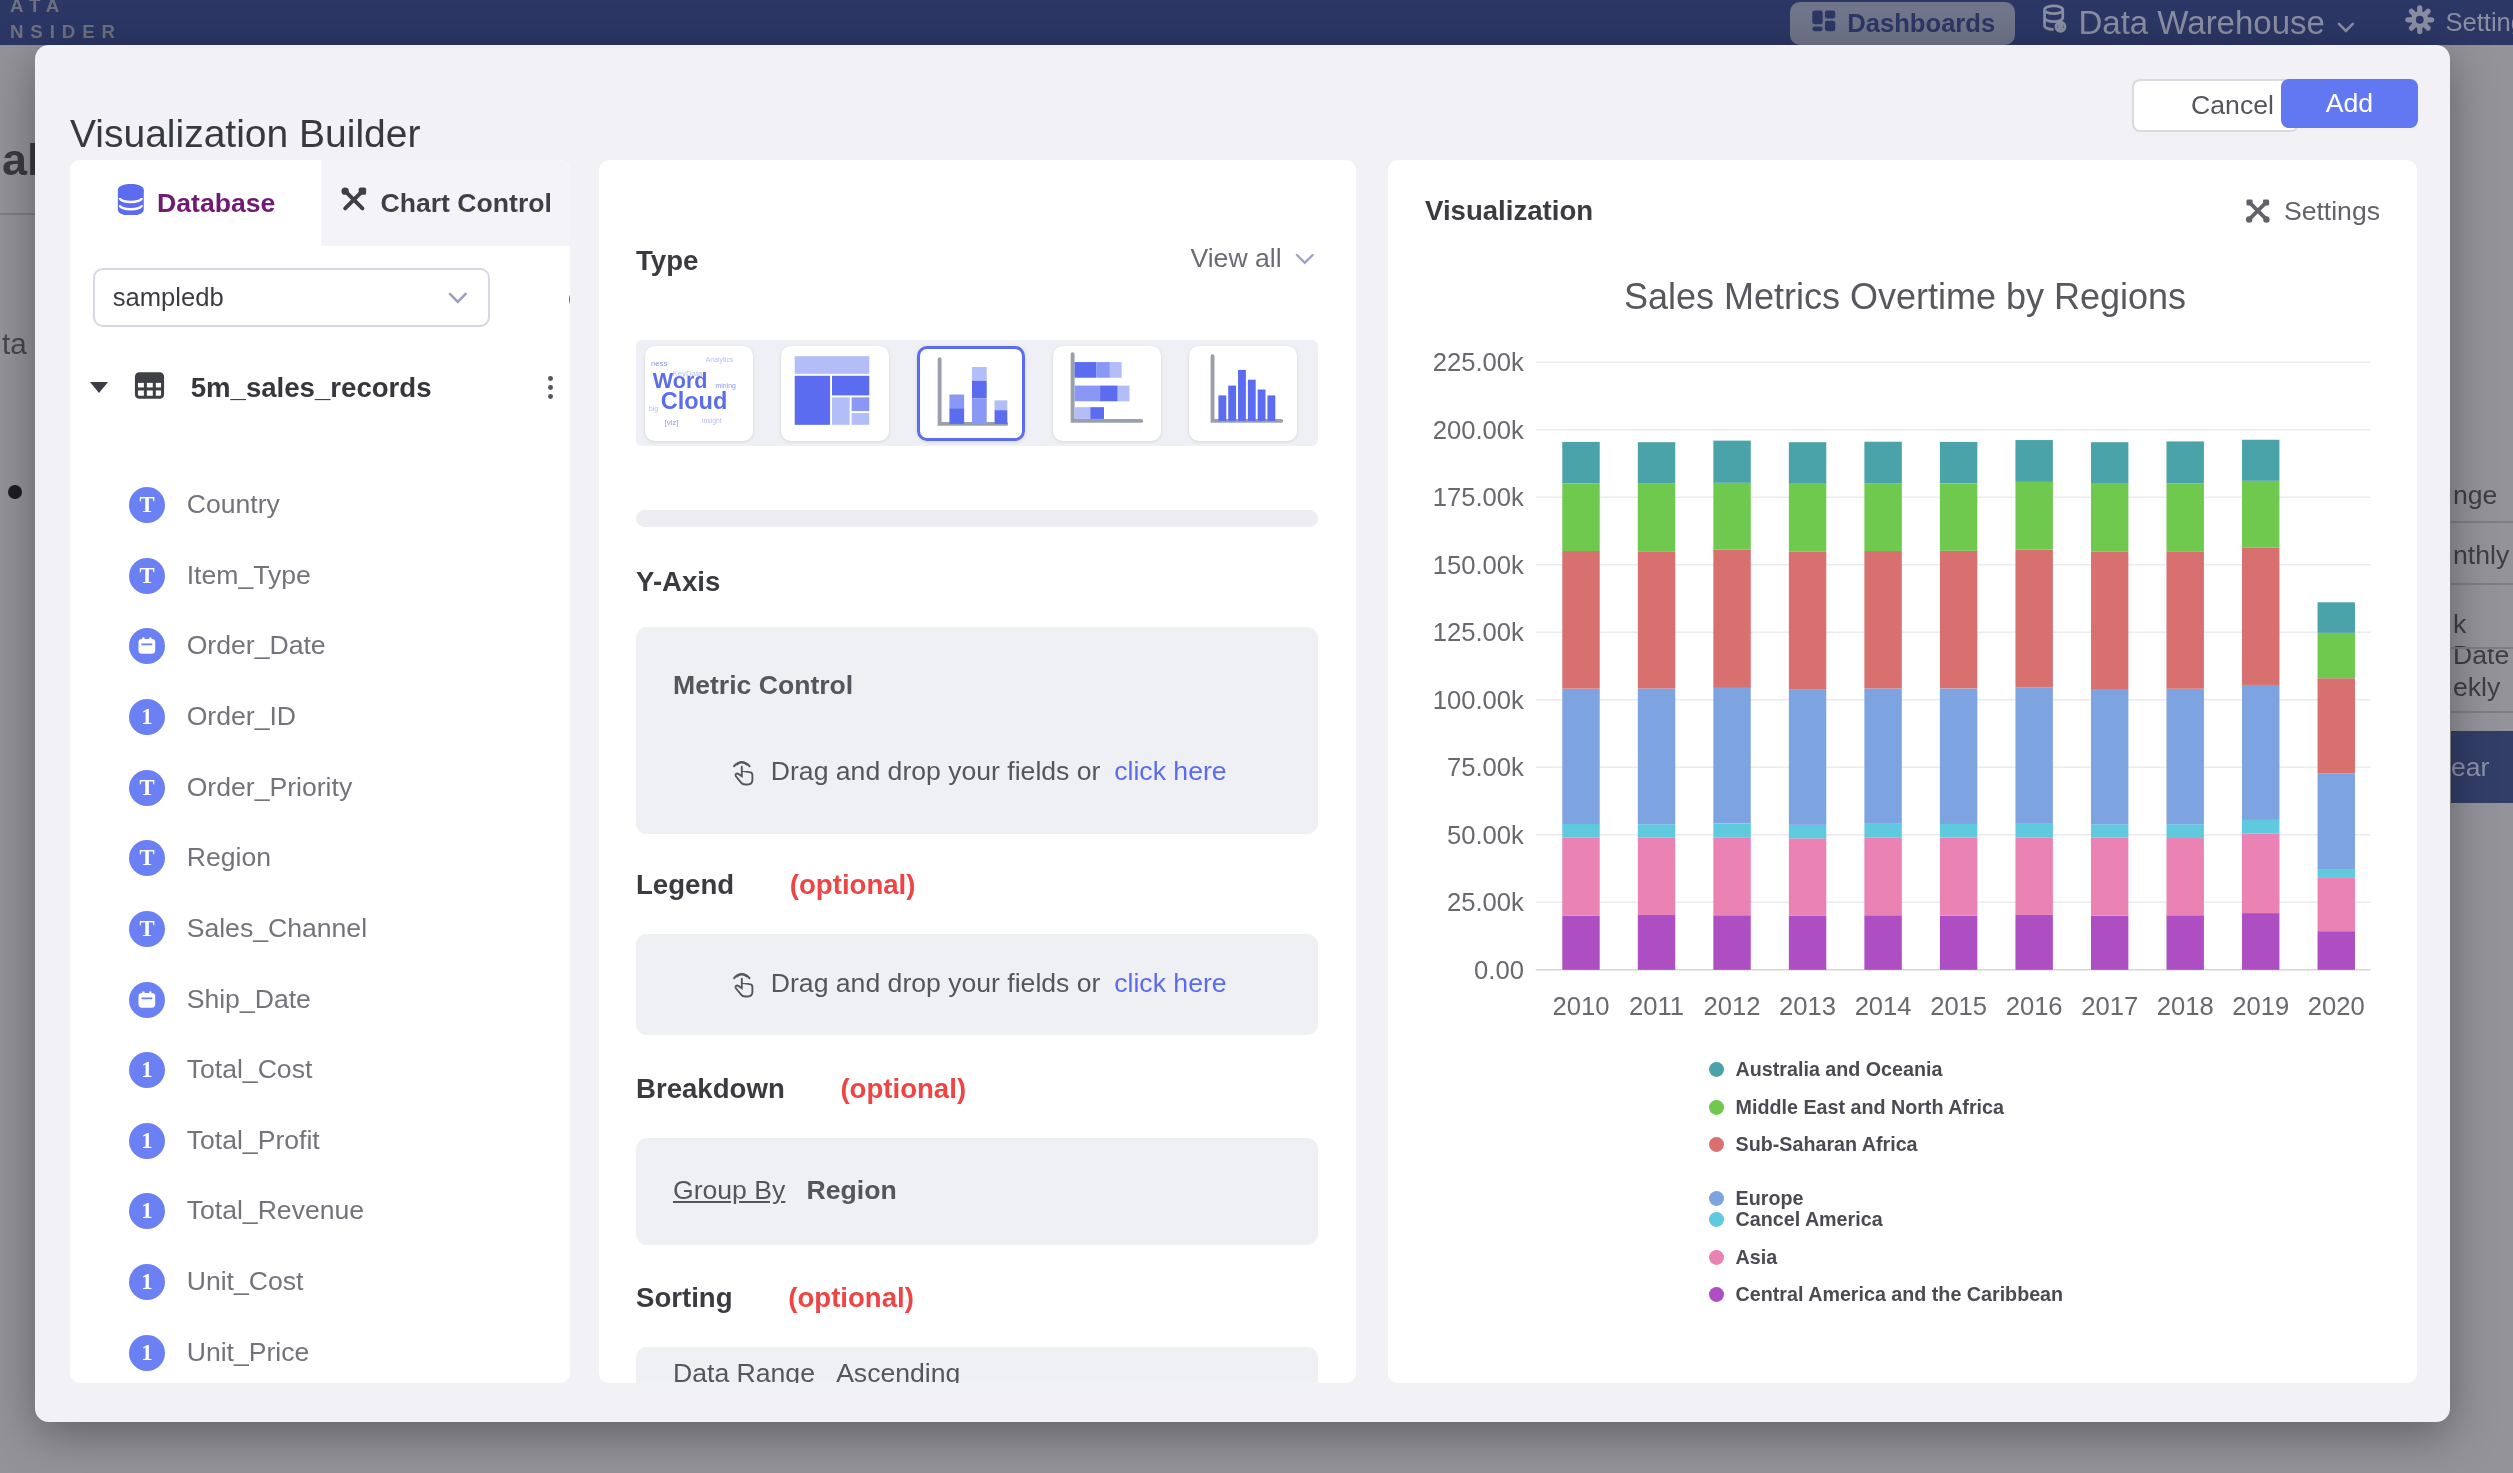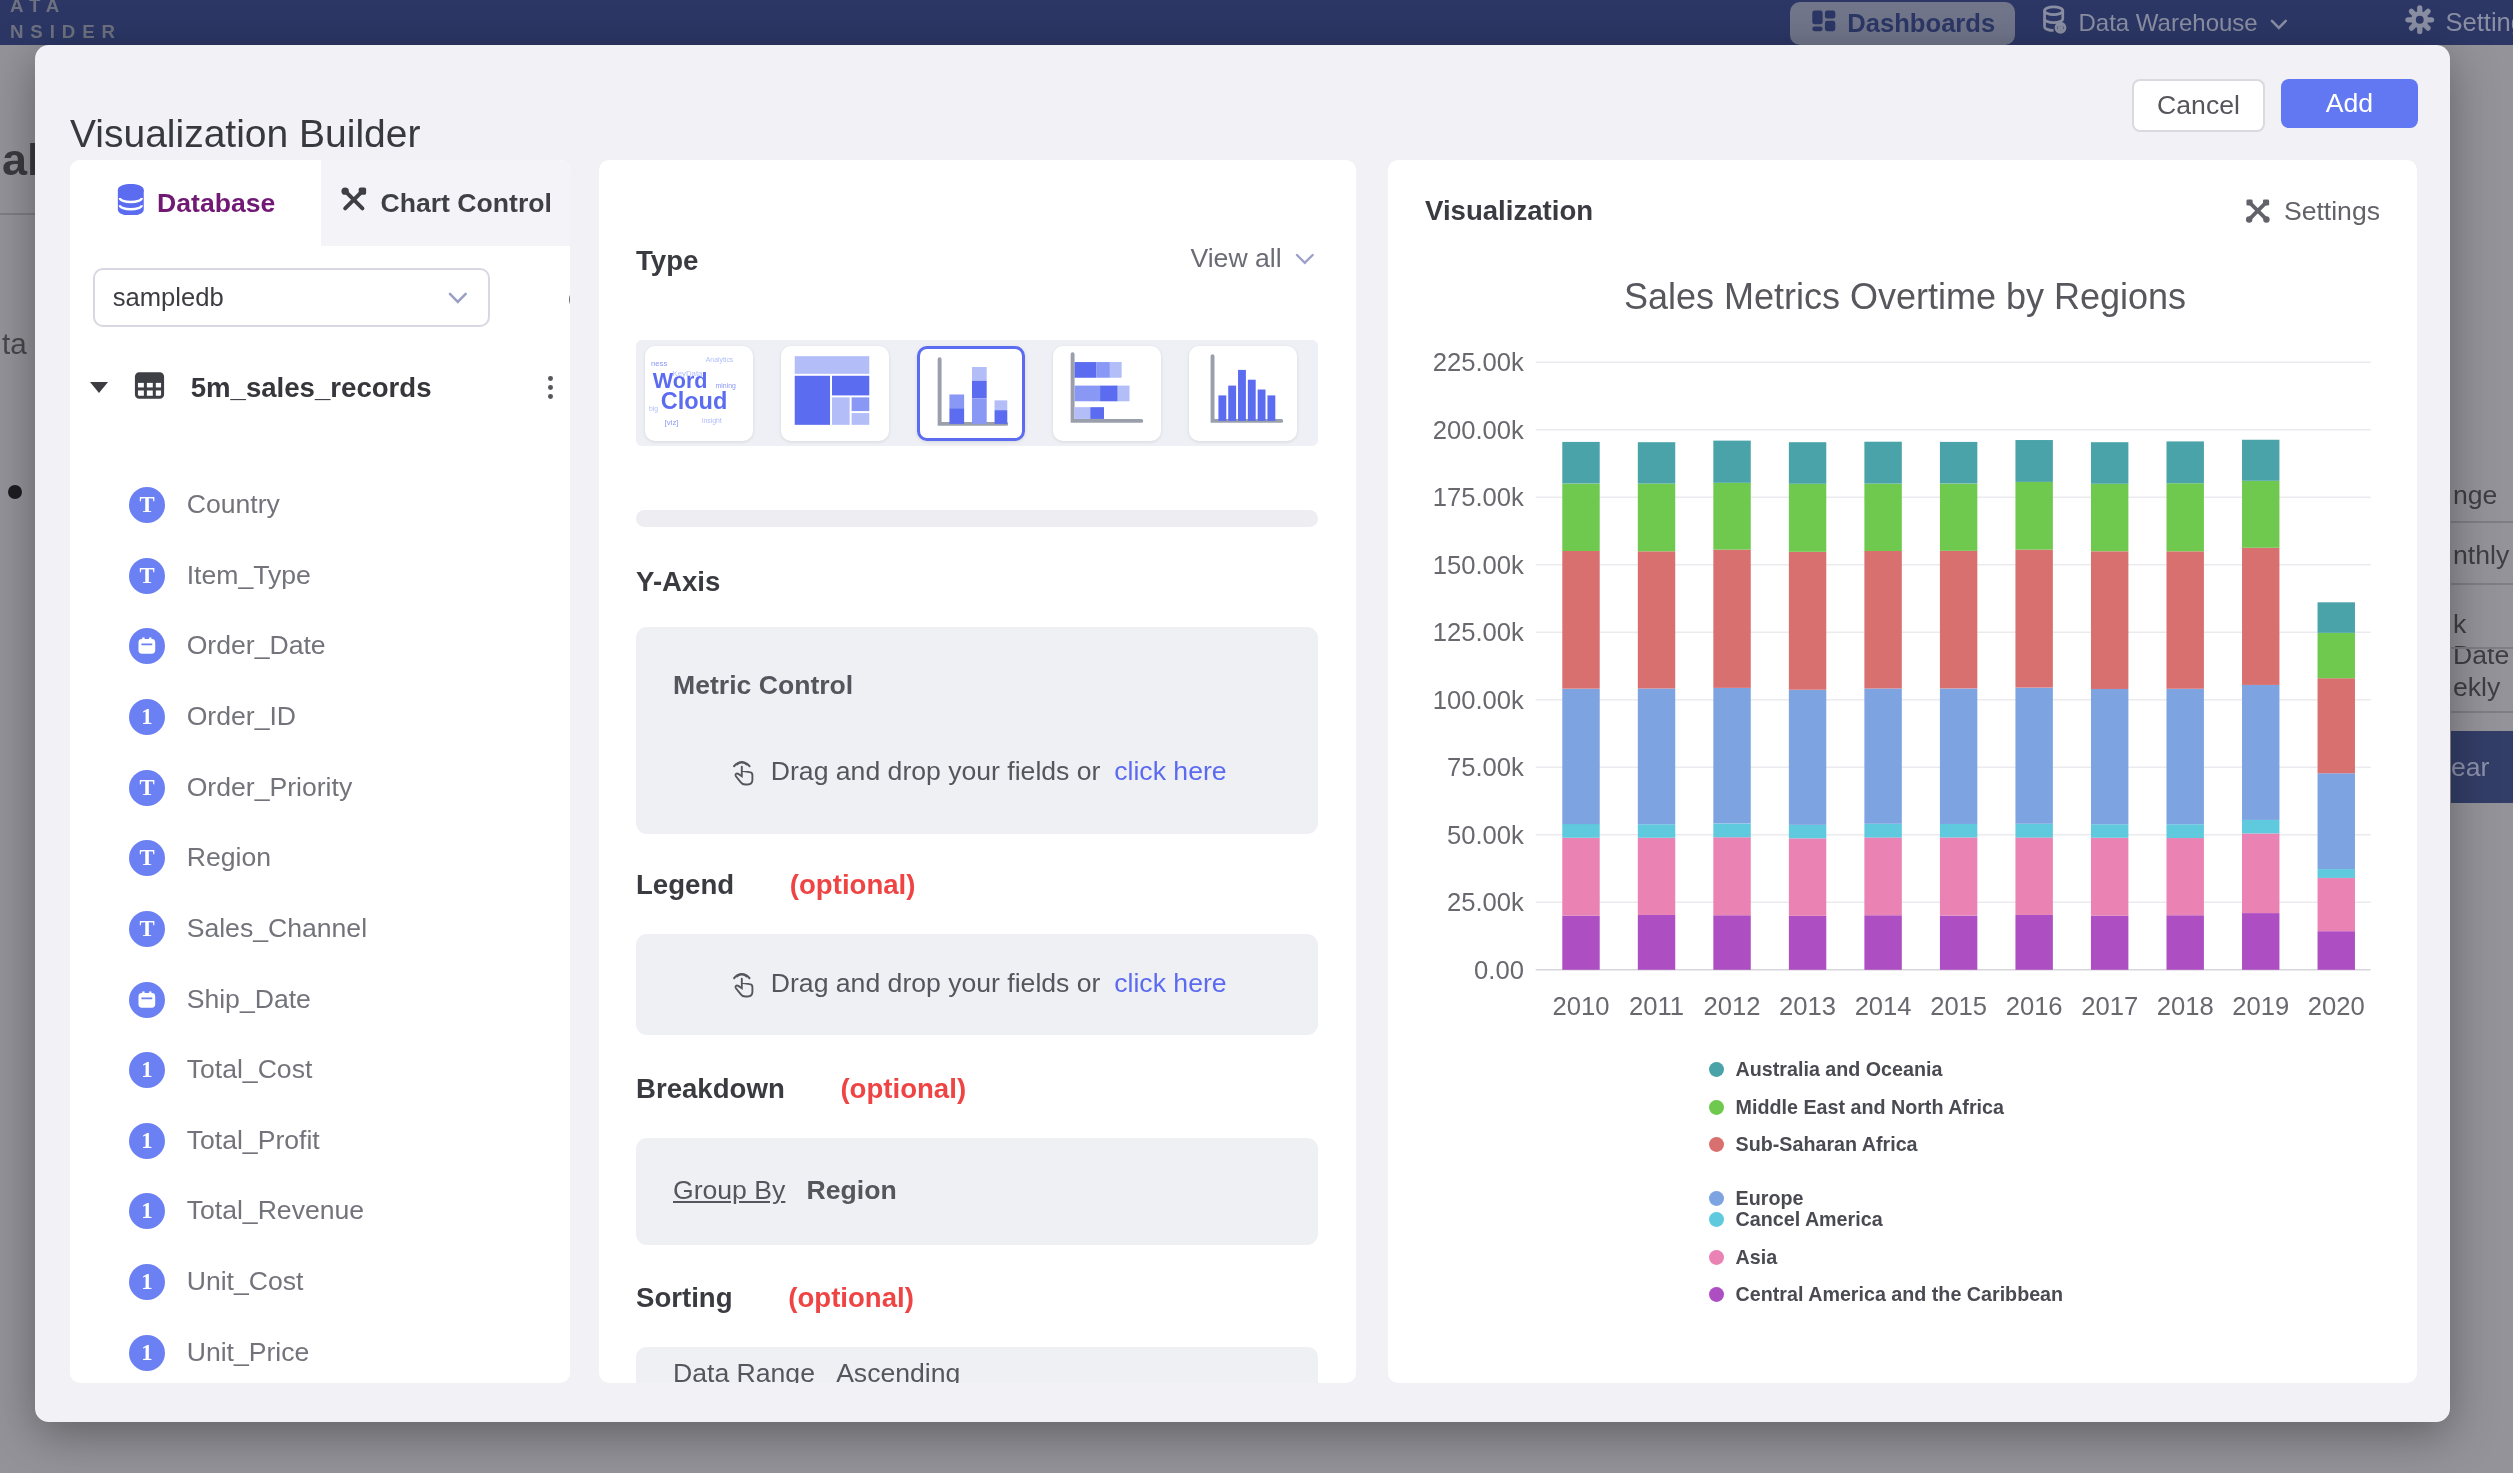--- a/index.html
+++ b/index.html
@@ -5,36 +5,36 @@
   html,body{margin:0;padding:0;background:#949399;}
   .screen{position:relative;width:2514px;height:1474px;overflow:hidden;
           font-family:"Liberation Sans", sans-serif;color:#3c3c44;}
   .abs{position:absolute;}
 
   
   .topbar{left:0;top:0;width:2514px;height:45px;background:#2c3766;}
   .logo{left:9.9px;top:-6.9px;color:#6e7280;font-weight:700;font-size:18.7px;letter-spacing:6.9px;line-height:25.6px;}
   .nav-pill{left:1790px;top:2px;width:225px;height:43px;background:#71768b;border-radius:9.9px;
             display:flex;align-items:center;justify-content:center;gap:9.9px;color:#2c3766;font-weight:700;font-size:25.6px;}
-  .nav-dw{left:2041px;top:0;height:45px;display:flex;align-items:center;gap:9.9px;color:#8b8fa3;font-size:24px;}
+  .nav-dw{left:2041px;top:0;height:45px;display:flex;align-items:center;gap:9.9px;color:#8b8fa3;font-size:33px;}
   .nav-set{left:2404px;top:0;height:45px;display:flex;align-items:center;gap:9.9px;color:#8b8fa3;font-size:25.6px;}
 
   
   .frag{color:#3e3e43;}
   .strip-line{background:#7e7e83;height:2px;}
   .right-menu-item{left:2453px;width:69px;font-size:26.6px;color:#3e3e43;}
   .right-sel{left:2451px;top:731px;width:63px;height:72px;background:#333e68;color:#8d92aa;
              font-size:26.6px;display:flex;align-items:center;}
 
   
   .modal{left:35px;top:45px;width:2415px;height:1377px;background:#f1f1f6;border-radius:13.8px;
          box-shadow:0 11.8px 47px rgba(0,0,0,.35);}
   .modal-title{left:35px;top:67px;font-size:39px;font-weight:500;color:#38383f;}
   .btn{display:flex;align-items:center;justify-content:center;font-size:26.6px;border-radius:7.9px;cursor:pointer;}
-  .btn-cancel{left:2097px;top:34px;width:129px;height:49px;background:#fff;border:2px solid #d9d9e0;color:#55555c;}
+  .btn-cancel{left:2097px;top:34px;width:129px;height:49px;background:#fff;border:2px solid #d9d9e0;color:#55555c;padding-left:34px;}
   .btn-add{left:2246px;top:34px;width:137px;height:49px;background:#6277f2;color:#fff;}
 
   .panel{background:#fff;border-radius:9.9px;overflow:hidden;}
   .panel-left{left:35px;top:115px;width:500px;height:1223px;}
   .panel-mid{left:564px;top:115px;width:757px;height:1223px;}
   .panel-right{left:1353px;top:115px;width:1029px;height:1223px;}
 
   
   .tab{height:86px;display:flex;align-items:center;justify-content:center;gap:11.8px;
        font-size:26.6px;font-weight:700;cursor:pointer;}

